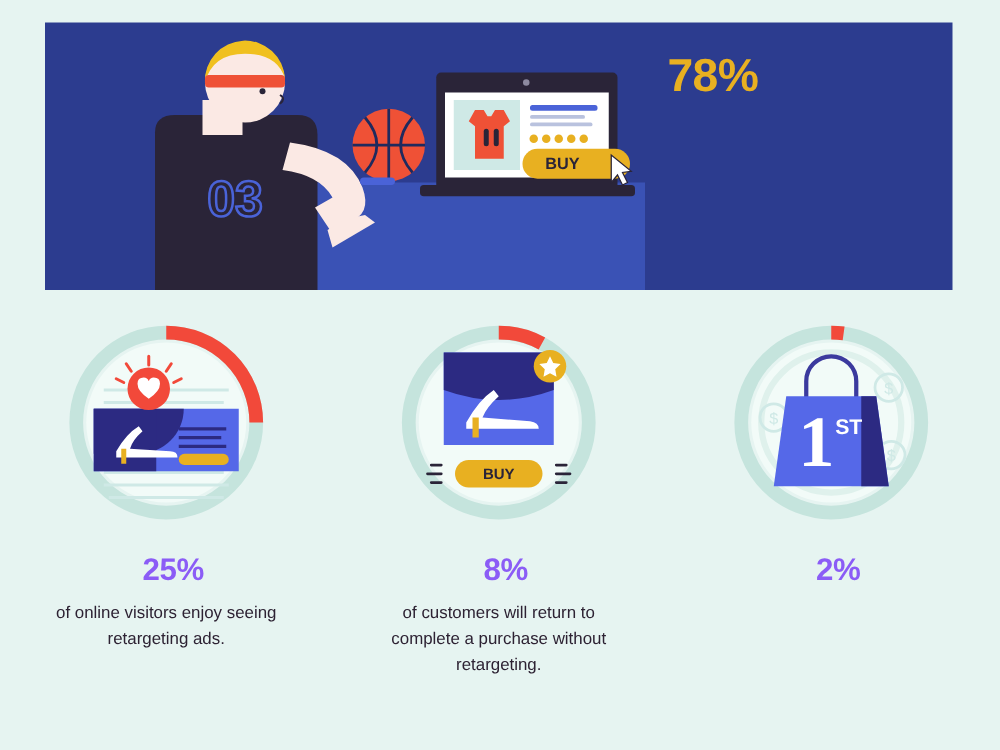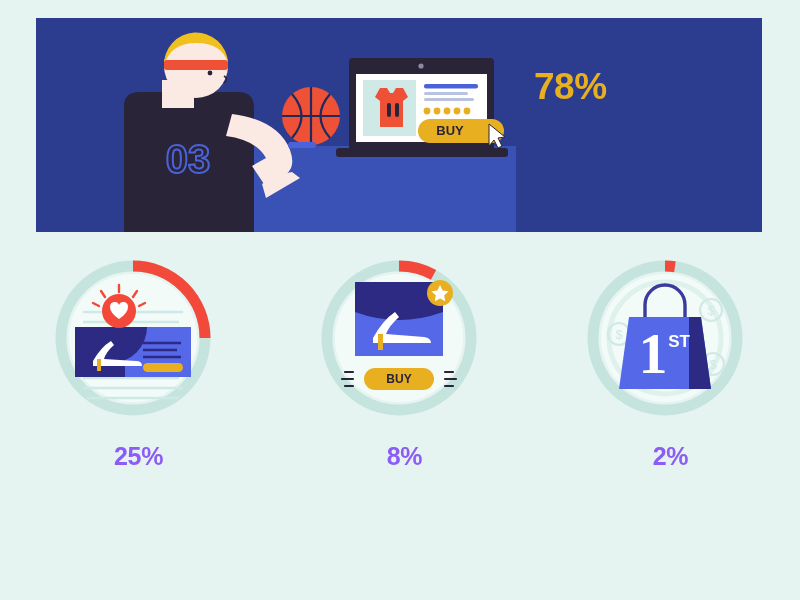--- a/index.html
+++ b/index.html
@@ -12,21 +12,21 @@
   .page { position: relative; width: 800px; height: 600px; background: #e6f4f1; }
 
   
   .hero {
     position: absolute; left: 36px; top: 18px;
     width: 726px; height: 214px;
     background: #2c3c8f;
     overflow: hidden;
   }
   .hero-art { position: absolute; left: 0; top: 0; width: 480px; height: 214px; }
-  .hero-text { position: absolute; left: 498px; top: 50px; width: 220px; }
+  .hero-text { position: absolute; left: 498px; top: 24px; width: 220px; }
   .hero-pct {
     font-size: 37px; font-weight: bold; color: #e8b021;
     letter-spacing: -0.5px; line-height: 1;
   }
   .hero-body {
     margin-top: 13px; font-size: 13.5px; line-height: 1.62;
     color: #e9ecf7; font-weight: 500;
   }
 
   
@@ -150,20 +150,21 @@
               <circle cx="52" cy="28" r="17" fill="#f2493a"></circle>
               <path d="M52 36 q-9 -6 -9 -12 0 -5 5 -5 3 0 4 3 1 -3 4 -3 5 0 5 5 0 6 -9 12z" fill="#ffffff"></path>
               <g stroke="#f2493a" stroke-width="2.4" stroke-linecap="round">
                 <path d="M52 2 v7 M34 8 l4 6 M70 8 l-4 6 M26 20 l6 3 M78 20 l-6 3"></path>
               </g>
             </g>
           </svg>
         </div>
       </div>
       <div class="stat-pct">25%</div>
+      <div class="stat-desc">of online visitors enjoy seeing retargeting ads.</div>
     </div>
 
     <div class="stat">
       <div class="ring-wrap">
         <svg class="ring-svg" width="180" height="180" viewBox="0 0 180 180">
           <circle cx="90" cy="90" r="72" fill="none" stroke="#c5e4dd" stroke-width="11"></circle>
           <circle cx="90" cy="90" r="72" fill="none" stroke="#f2493a" stroke-width="11" stroke-dasharray="36 416" transform="rotate(-90 90 90)"></circle>
           <circle cx="90" cy="90" r="64" fill="#f2fbf8"></circle>
         </svg>
         <div class="ring-art">
@@ -180,20 +181,21 @@
 
             <rect x="25" y="92" width="70" height="22" rx="11" fill="#e8b021"></rect>
             <text x="60" y="107" font-family="Liberation Sans, sans-serif" font-size="12" font-weight="bold" fill="#2a2438" text-anchor="middle">BUY</text>
             <g stroke="#2a2438" stroke-width="2.2" stroke-linecap="round">
               <path d="M6 96 h8 M3 103 h11 M6 110 h8 M106 96 h8 M106 103 h11 M106 110 h8"></path>
             </g>
           </svg>
         </div>
       </div>
       <div class="stat-pct">8%</div>
+      <div class="stat-desc">of customers will return to complete a purchase without retargeting.</div>
     </div>
 
     <div class="stat">
       <div class="ring-wrap">
         <svg class="ring-svg" width="180" height="180" viewBox="0 0 180 180">
           <circle cx="90" cy="90" r="72" fill="none" stroke="#c5e4dd" stroke-width="11"></circle>
           <circle cx="90" cy="90" r="72" fill="none" stroke="#f2493a" stroke-width="11" stroke-dasharray="10 442" transform="rotate(-90 90 90)"></circle>
           <circle cx="90" cy="90" r="64" fill="#f2fbf8"></circle>
           <circle cx="90" cy="90" r="56" fill="none" stroke="#dff1ec" stroke-width="5"></circle>
           <g fill="none" stroke="#cfe9e6" stroke-width="2.2">

